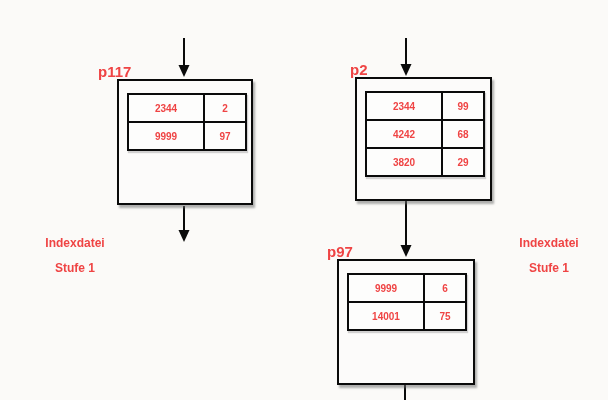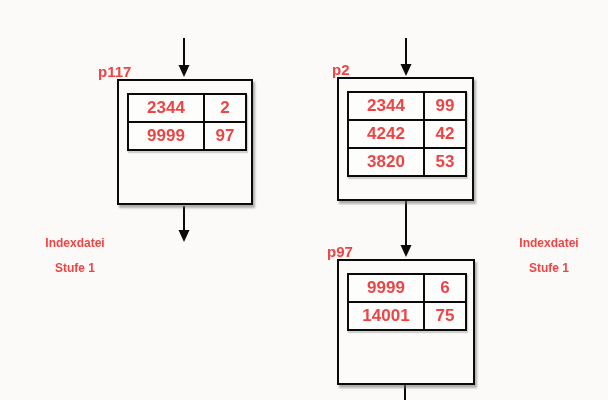--- a/index.html
+++ b/index.html
@@ -32,39 +32,39 @@
     position: relative;
     box-sizing: border-box;
     border: 2px solid #0a0a0a;
     background: #fcfbfa;
     box-shadow: 2px 3px 2px rgba(110,110,110,0.55);
   }
   #node-p117 { left: 117px; top: 43px; }
   #node-p117 .box { width: 136px; height: 126px; }
   #node-p117 .node-label { left: -19px; }
 
-  #node-p2 { left: 337px; top: 41px; }
+  #node-p2 { left: 355px; top: 41px; }
   #node-p2 .box { width: 137px; height: 124px; }
   #node-p2 .node-label { left: -5px; }
 
   #node-p97 { left: 337px; top: 223px; }
   #node-p97 .box { width: 138px; height: 126px; }
   #node-p97 .node-label { left: -10px; text-align: right; }
 
   table.entries {
     border-collapse: collapse;
     margin: 12px 0 0 8px;
     box-shadow: 1px 2px 1px rgba(130,130,130,0.35);
     background: #fdfdfc;
   }
   table.entries td {
     border: 2px solid #0a0a0a;
     text-align: center;
     vertical-align: middle;
-    font-size: 17px;
+    font-size: 10px;
     font-weight: bold;
     padding: 0;
     height: 26px;
   }
   table.entries td.c1 { width: 74px; }
   table.entries td.c2 { width: 40px; }
 
   
   .caption {
     position: absolute;
@@ -134,25 +134,25 @@
     <span class="node-label">p2</span>
     <div class="box">
       <table class="entries">
         <tbody>
           <tr>
             <td class="c1">2344</td>
             <td class="c2">99</td>
           </tr>
           <tr>
             <td class="c1">4242</td>
-            <td class="c2">42</td>
+            <td class="c2">68</td>
           </tr>
           <tr>
             <td class="c1">3820</td>
-            <td class="c2">53</td>
+            <td class="c2">29</td>
           </tr>
         </tbody>
       </table>
     </div>
   </div>
 
   <div class="node" id="node-p97">
     <span class="node-label">p97</span>
     <div class="box">
       <table class="entries">

